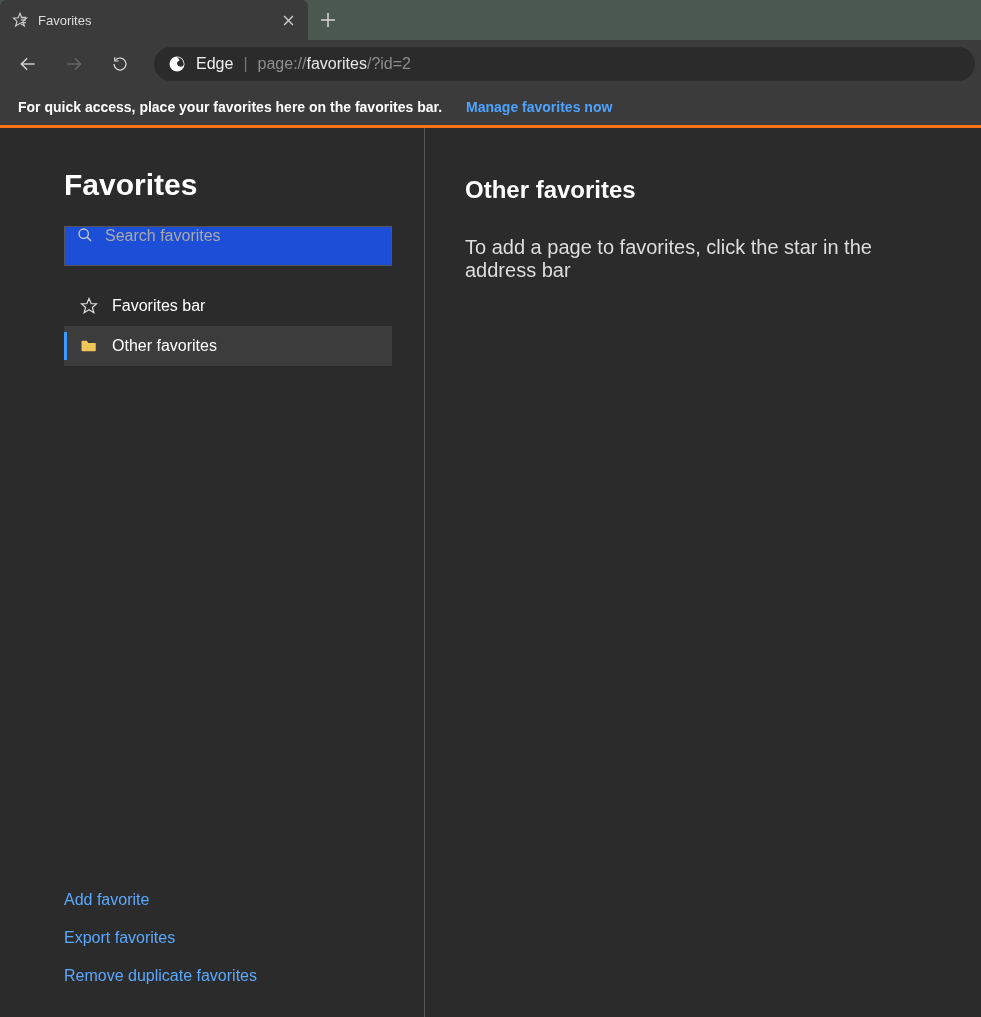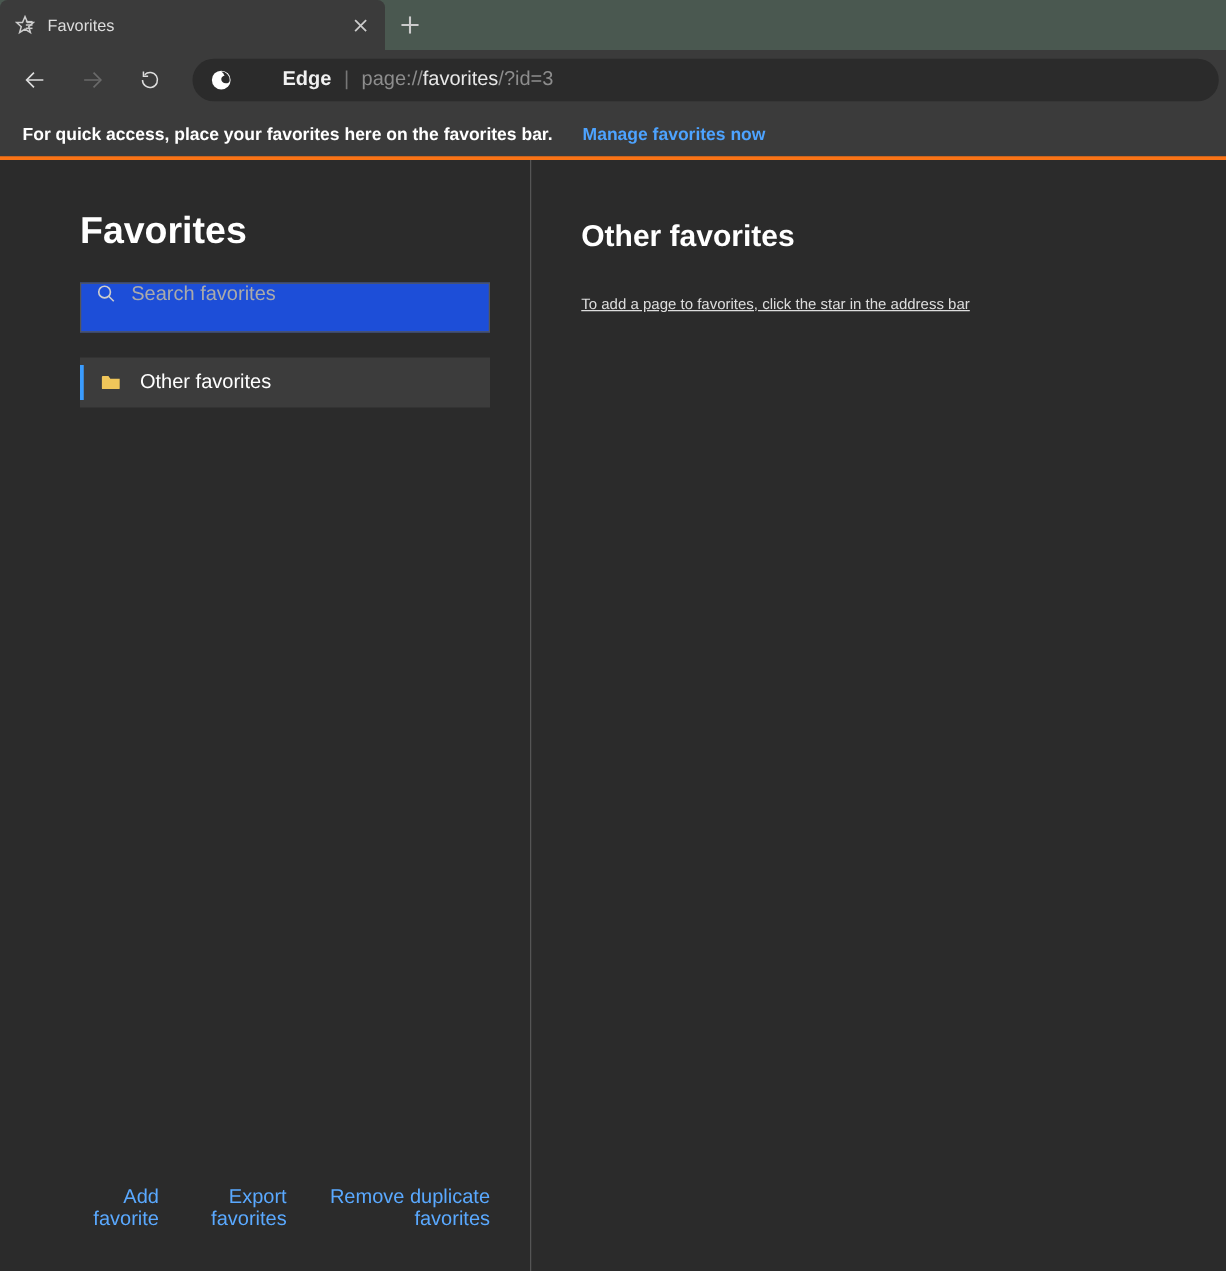--- a/index.html
+++ b/index.html
@@ -74,21 +74,21 @@
     margin-left: 10px;
     background: #2b2b2b;
     border-radius: 17px;
     display: flex;
     align-items: center;
     padding: 0 14px;
     gap: 10px;
     font-size: 16px;
     color: #ddd;
   }
-  .edge-label { font-weight: 700; color: #f1f1f1; margin-left: 30px; }
+  .edge-label { font-weight: 400; color: #f1f1f1; }
   .divider { color: #777; }
   .url-dim { color: #8d8d8d; }
   .url-bold { color: #e8e8e8; }
 
   
   .favhint {
     height: 40px;
     background: #3b3b3b;
     border-bottom: 3px solid #f97316;
     display: flex;
@@ -154,45 +154,43 @@
     content: "";
     position: absolute;
     left: 0; top: 6px; bottom: 6px;
     width: 3px;
     background: #3a9cff;
   }
 
   .sidebar-actions {
     margin-top: auto;
     display: flex;
-    flex-direction: row;
+    flex-direction: column;
     gap: 20px;
     padding-bottom: 8px;
-    text-align: right;
   }
   .sidebar-actions a {
     color: #5aa9ff;
     font-size: 16px;
     text-decoration: none;
     cursor: pointer;
   }
 
   .main {
     flex: 1;
     padding: 48px 40px;
   }
   .main h2 {
     font-size: 24px;
     font-weight: 600;
     margin-bottom: 32px;
   }
   .main p {
-    font-size: 12px;
+    font-size: 20px;
     color: #ddd;
-    text-decoration: underline;
   }
 
   
   svg { display: block; }
   .folder-icon { width: 18px; height: 18px; fill: #f0c65a; }
 </style>
 </head>
 <body>
 
 <div class="tabbar">
@@ -243,21 +241,21 @@
   <div class="addressbar">
     <span>
       <svg width="18" height="18" viewBox="0 0 24 24">
         <circle cx="12" cy="12" r="10" fill="#fff"></circle>
         <path d="M12 3a9 9 0 0 1 9 9c0 3-2 3.5-4 3.5-3 0-5-2-5-4.5 0-2 2-3.5 3.5-3.5A9 9 0 0 0 12 3z" fill="#2b2b2b"></path>
       </svg>
     </span>
     <span class="edge-label">Edge</span>
     <span class="divider">|</span>
     <span>
-      <span class="url-dim">page://</span><span class="url-bold">favorites</span><span class="url-dim">/?id=3</span>
+      <span class="url-dim">page://</span><span class="url-bold">favorites</span><span class="url-dim">/?id=2</span>
     </span>
   </div>
 </div>
 
 <div class="favhint">
   <span class="hint-text">For quick access, place your favorites here on the favorites bar.</span>
   <a>Manage favorites now</a>
 </div>
 
 <div class="content">
@@ -268,20 +266,28 @@
     <div class="searchbox">
       <span>
         <svg width="16" height="16" viewBox="0 0 24 24" fill="none" stroke="#ccc" stroke-width="2">
           <circle cx="10" cy="10" r="7"></circle>
             <line x1="21" y1="21" x2="15" y2="15"></line>
         </svg>
       </span>
       <input type="text" placeholder="Search favorites" style="">
     </div>
 
+    <div class="tree-item">
+      <span>
+        <svg width="18" height="18" viewBox="0 0 24 24" fill="none" stroke="#ddd" stroke-width="1.6">
+          <polygon points="12,2 15,9 22,9 16.5,14 18.5,21 12,17 5.5,21 7.5,14 2,9 9,9"></polygon>
+        </svg>
+      </span>
+      <span>Favorites bar</span>
+    </div>
 
     <div class="tree-item selected">
       <span>
         <svg class="folder-icon" viewBox="0 0 24 24">
           <path d="M3 5h6l2 3h10v10a1 1 0 0 1-1 1H3a1 1 0 0 1-1-1V6a1 1 0 0 1 1-1z"></path>
         </svg>
       </span>
       <span>Other favorites</span>
     </div>
 

